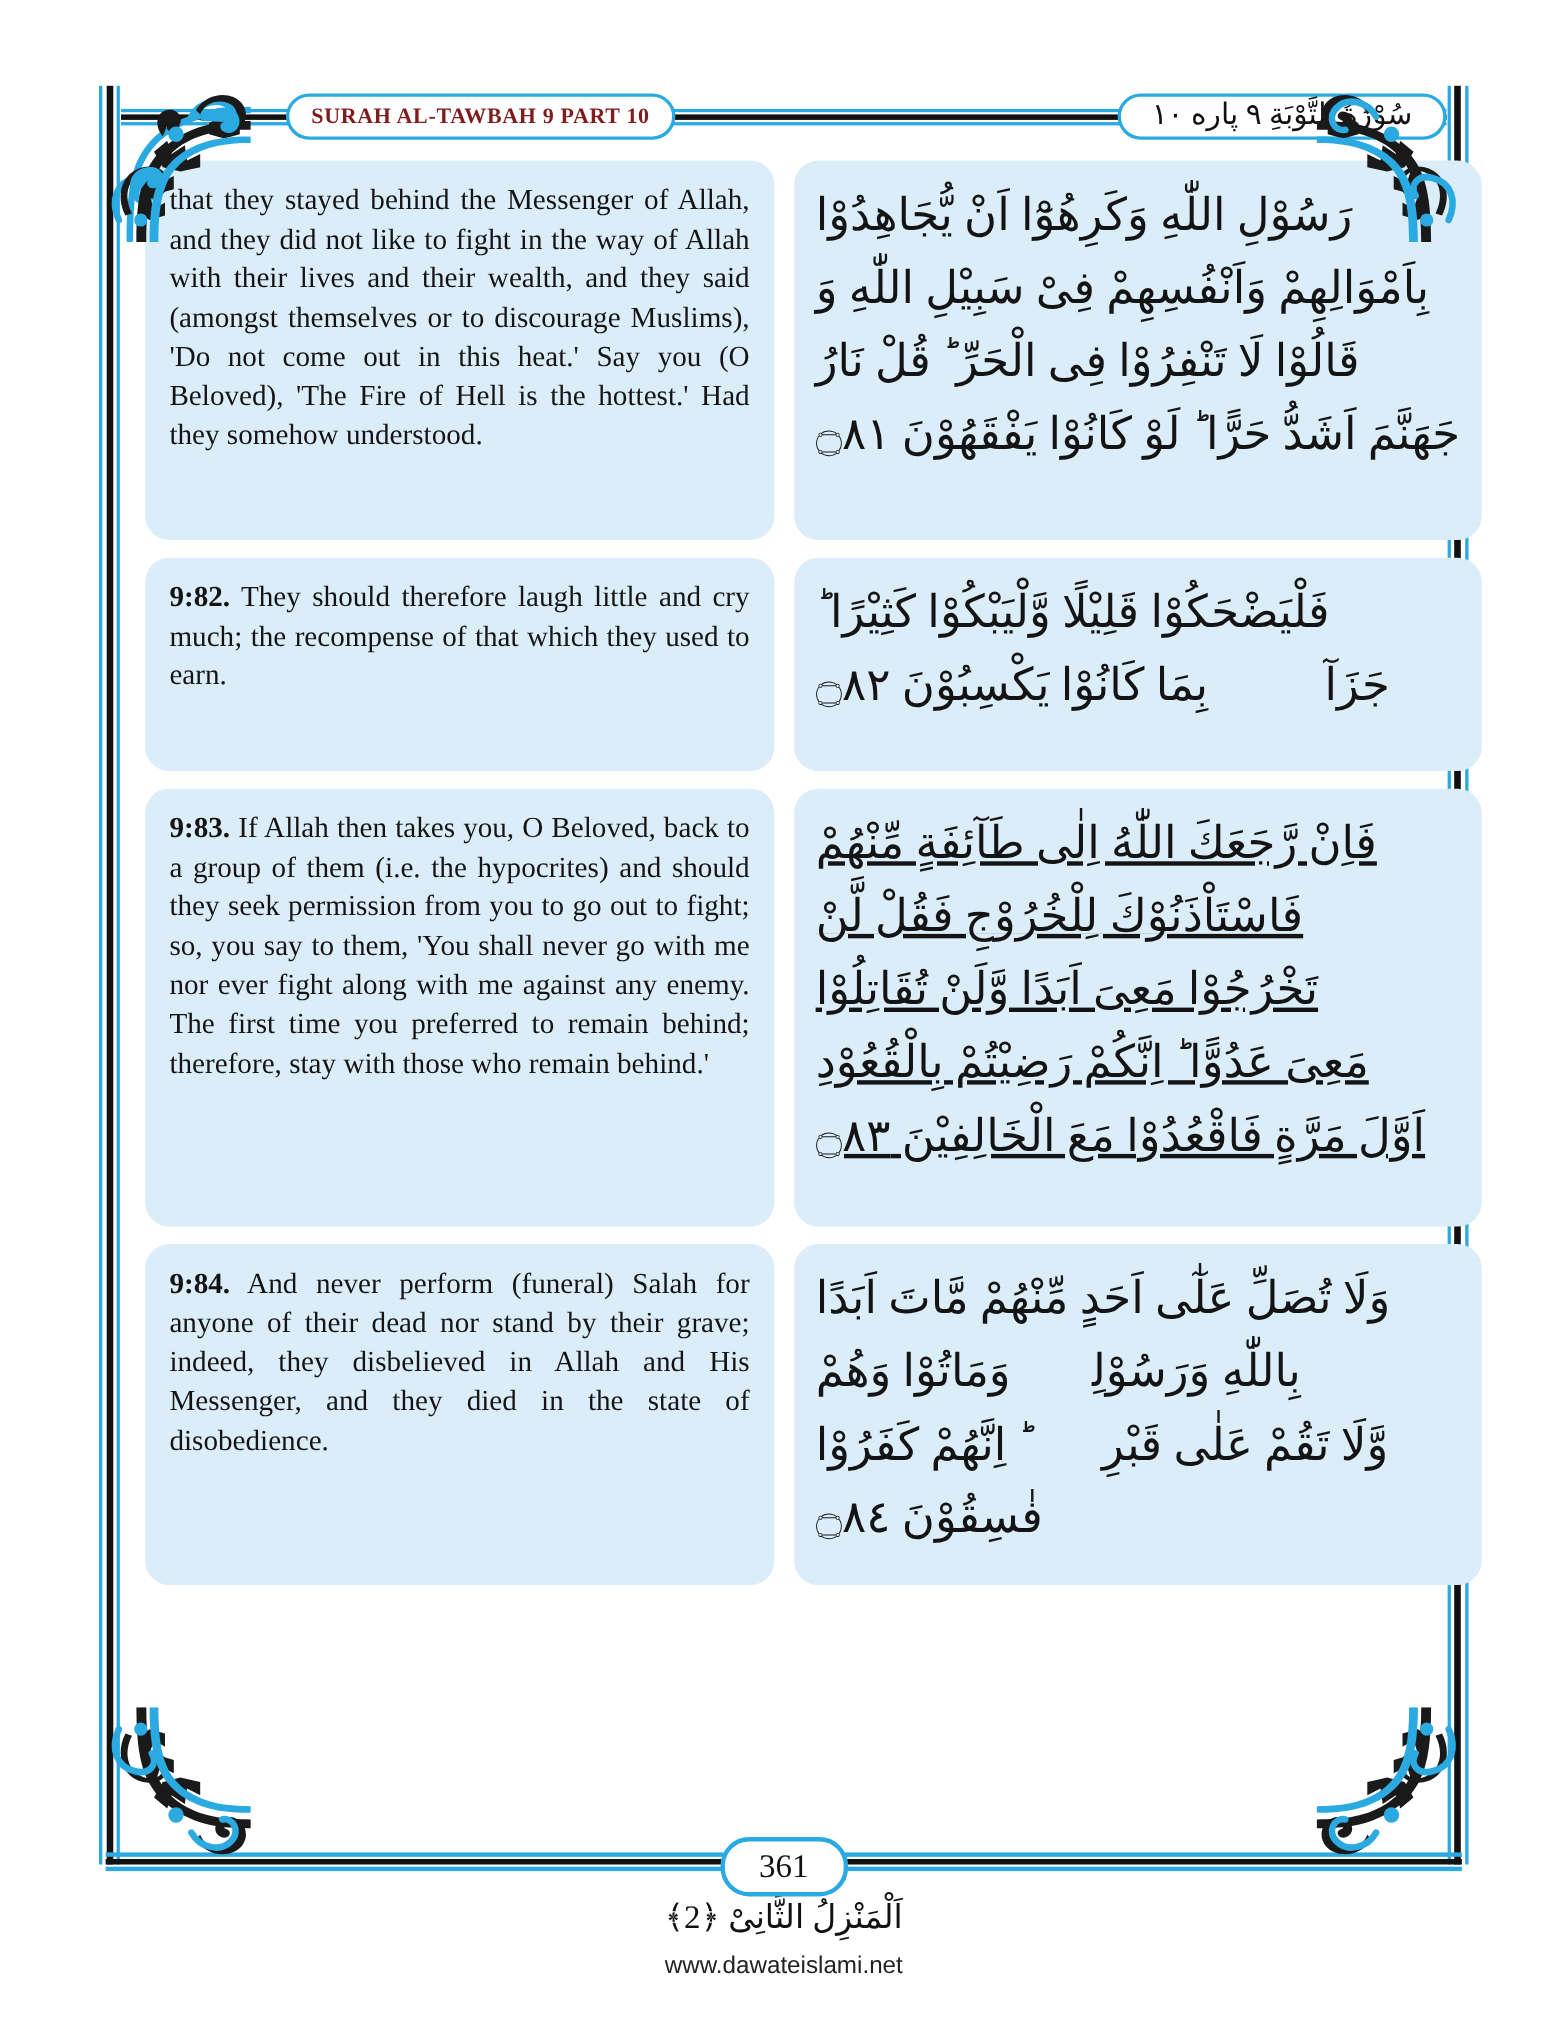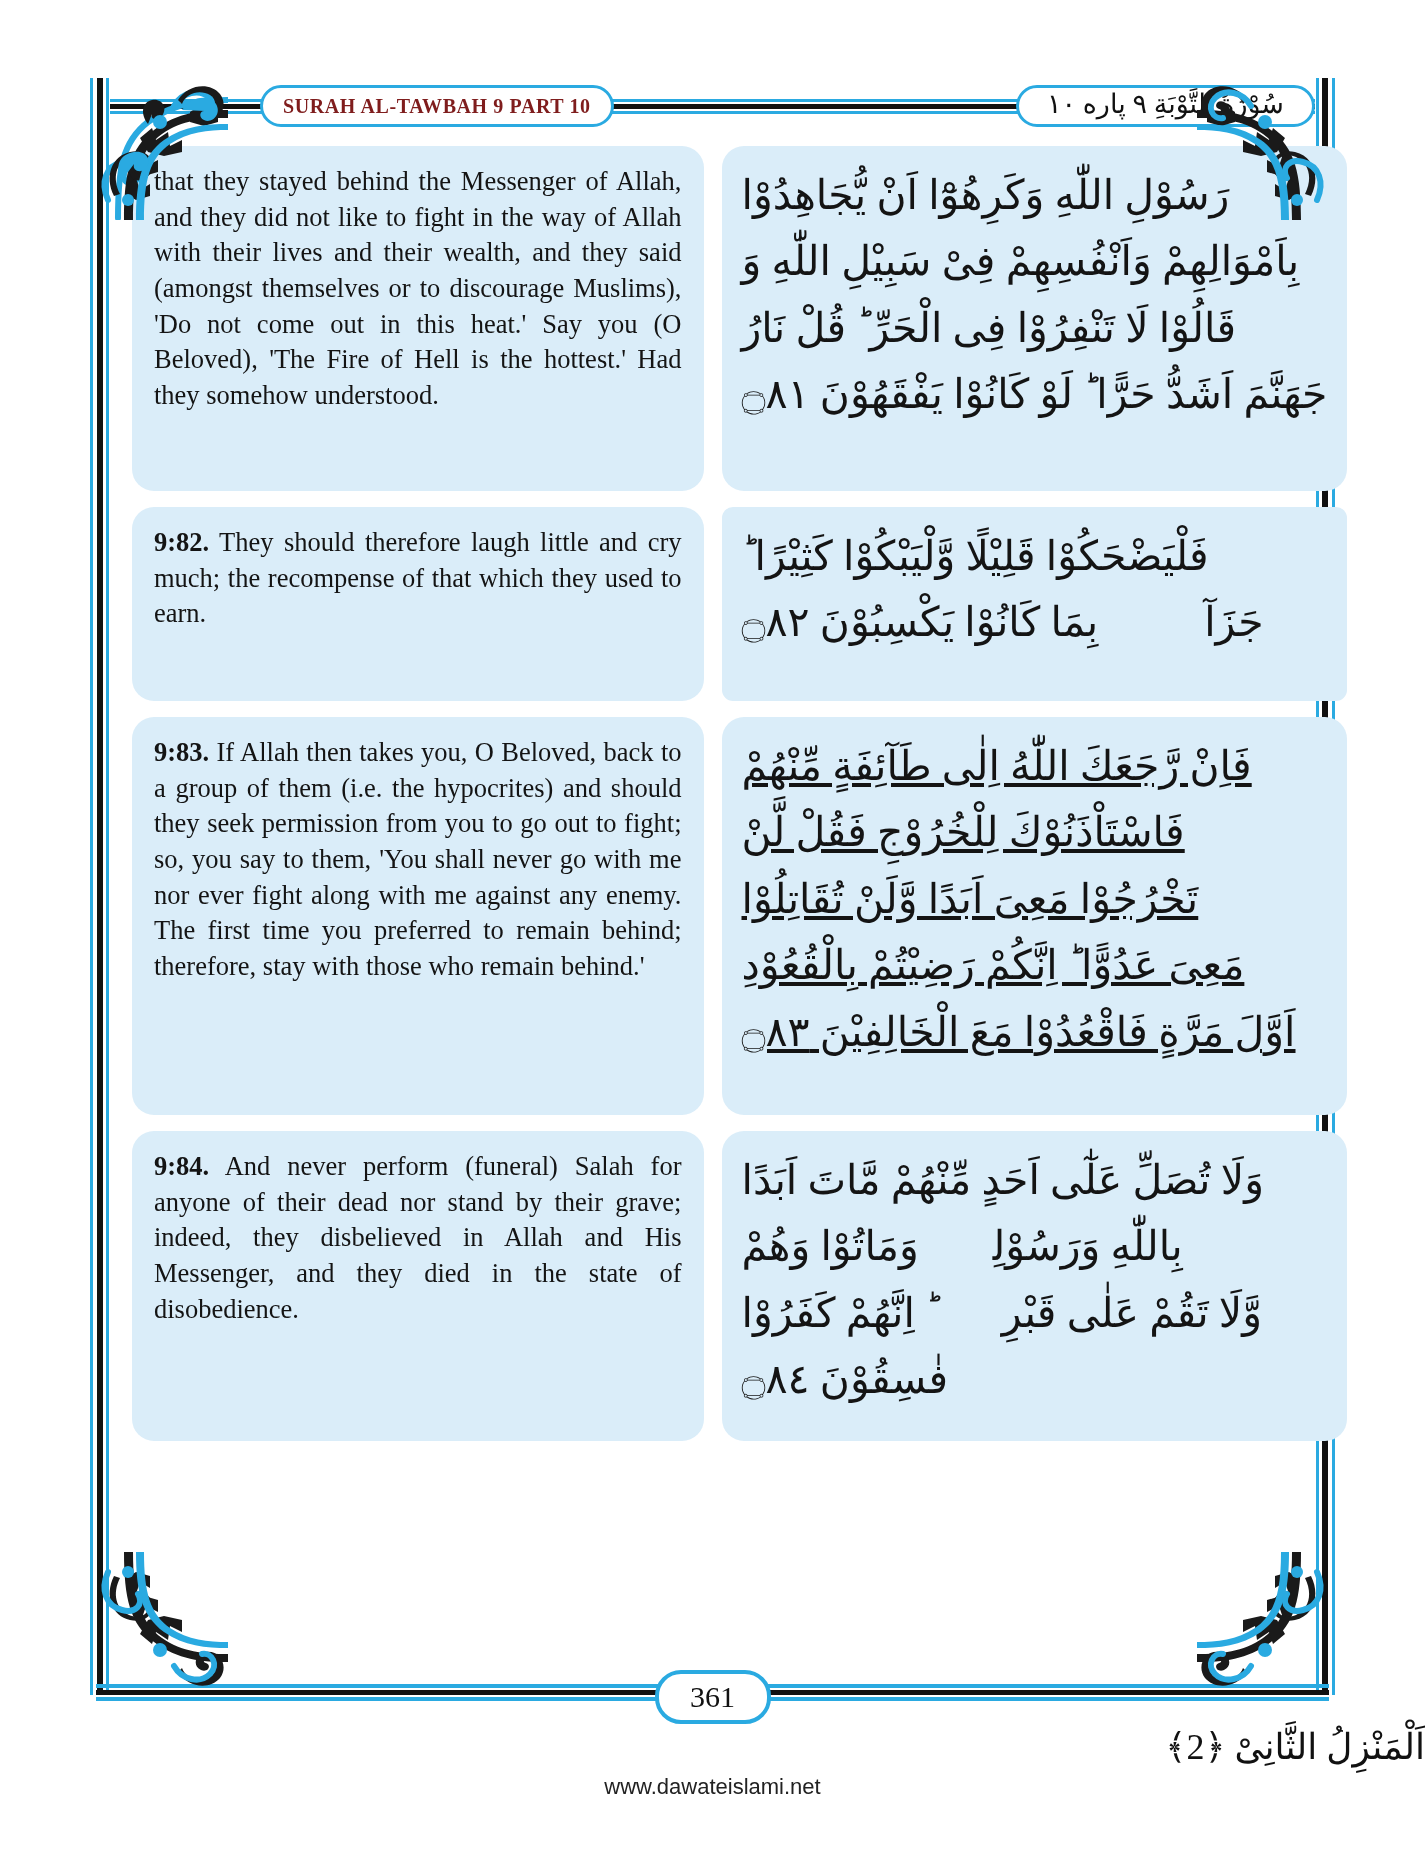--- a/index.html
+++ b/index.html
@@ -153,21 +153,21 @@
 
   .ar-line {
     display: block;
     white-space: nowrap;
   }
 
   
   .b1-en { flex: 0 0 345px; }
   .b1-ar { flex: 0 0 345px; }
   .b2-en { flex: 0 0 194px; }
-  .b2-ar { flex: 0 0 194px; border-radius: 11px; }
+  .b2-ar { flex: 0 0 194px; }
   .b3-en { flex: 0 0 398px; }
   .b3-ar { flex: 0 0 398px; text-decoration: underline; }
   .b4-en { flex: 0 0 310px; }
   .b4-ar { flex: 0 0 310px; }
 
   
   .footer {
     position: absolute;
     left: 0; right: 0;
     bottom: 0;
@@ -203,21 +203,22 @@
     justify-content: center;
     font-size: 30px;
     font-weight: normal;
     color: #111111;
     z-index: 3;
   }
   .manzil {
     position: absolute;
     left: 0; right: 0;
     top: 86px;
-    font-size: 36px;
+    text-align: center;
+    font-size: 30px;
     color: #111111;
     direction: rtl;
     line-height: 1.2;
   }
   .site {
     position: absolute;
     left: 0; right: 0;
     top: 134px;
     text-align: center;
     font-family: "Liberation Sans", "DejaVu Sans", sans-serif;

